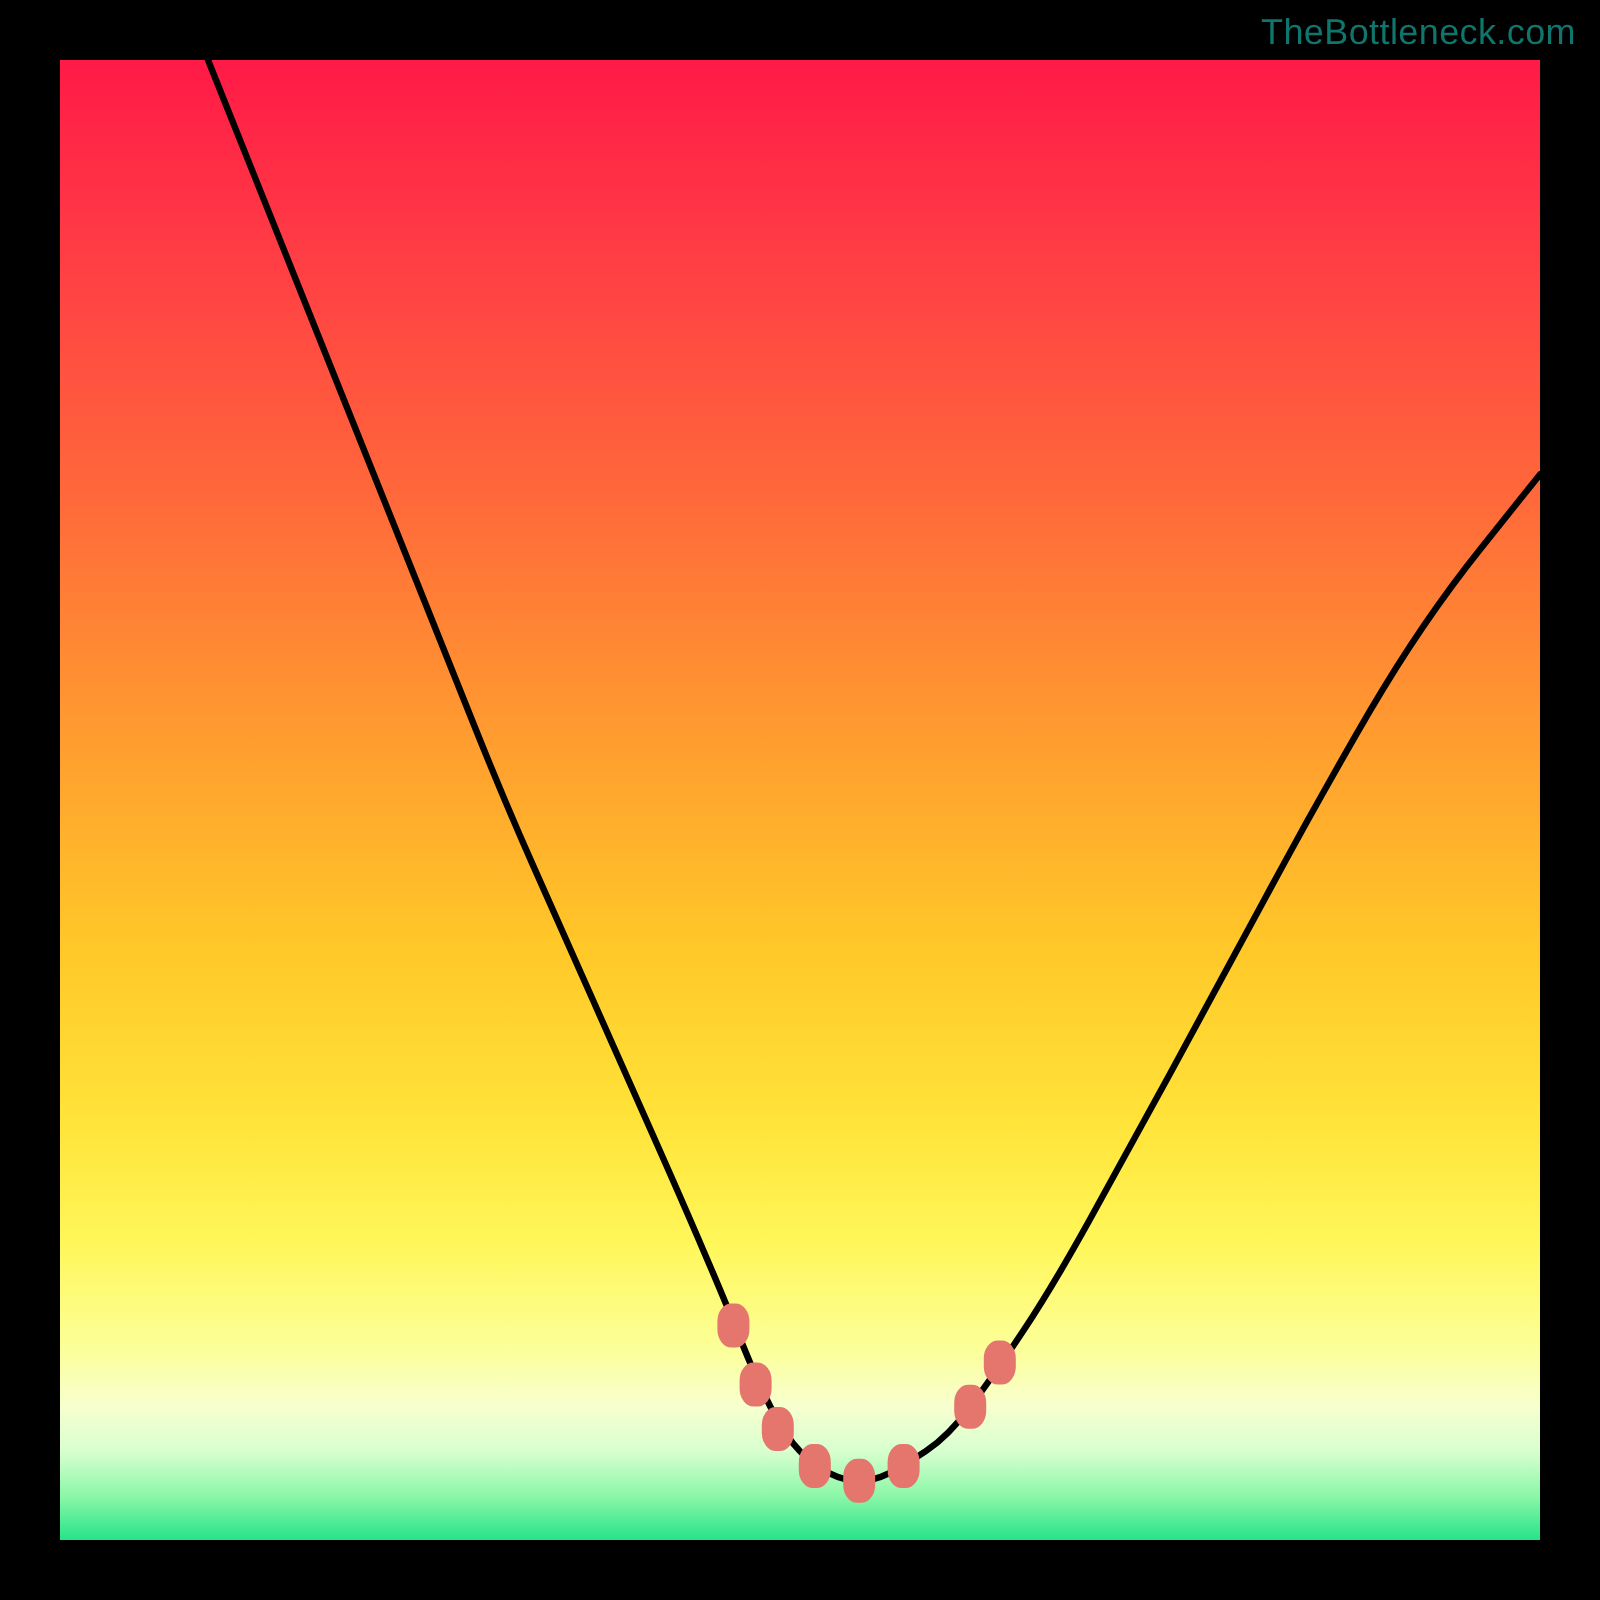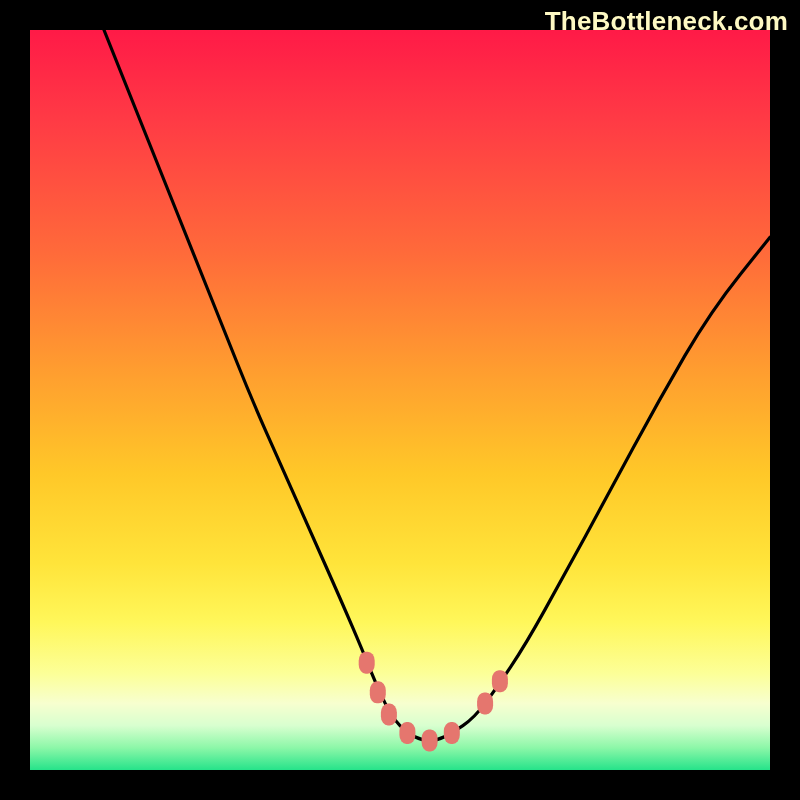--- a/index.html
+++ b/index.html
@@ -37,23 +37,23 @@
       #f7ffcf 91%,
       #d8ffcf 94%,
       #8cf7a8 97%,
       #26e38a 100%
     );
   }
   .watermark {
     position: absolute;
     top: 6px;
     right: 12px;
-    color: #fef9c3;
-    font-size: 26px;
-    font-weight: 700;
+    color: #0f766e;
+    font-size: 18px;
+    font-weight: 400;
     letter-spacing: 0.2px;
     user-select: none;
     z-index: 5;
   }
   svg.curve {
     position: absolute;
     left: 0;
     top: 0;
     width: 740px;
     height: 740px;

